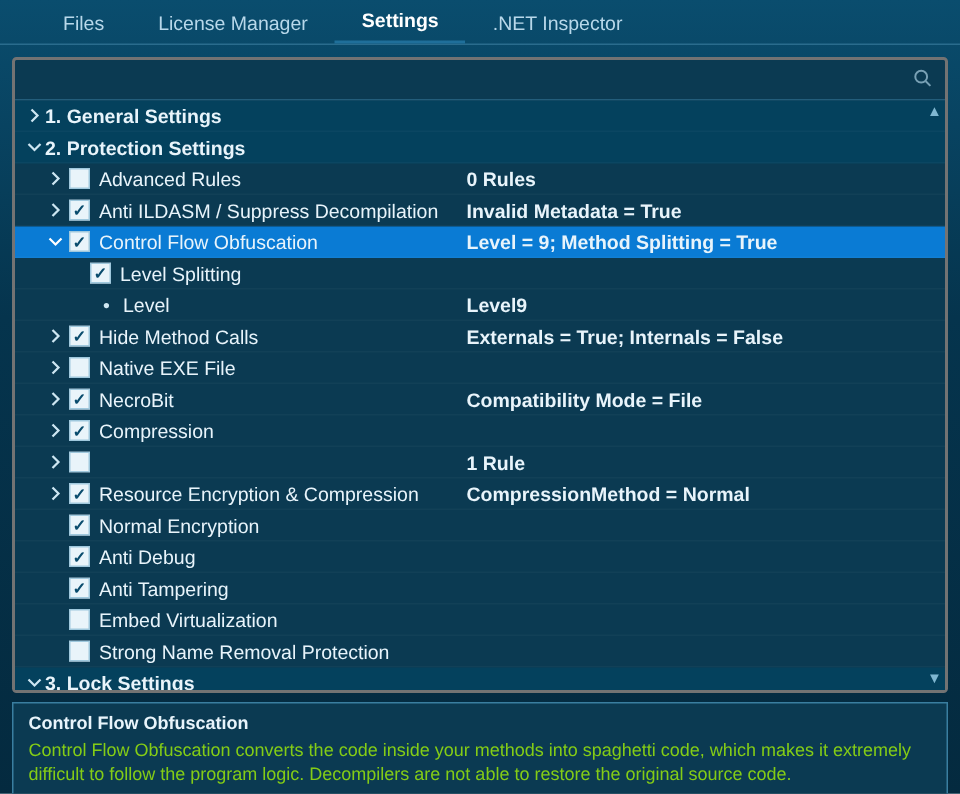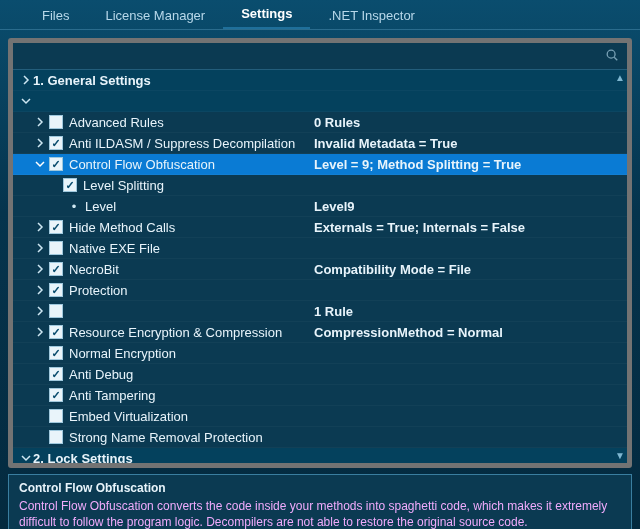--- a/index.html
+++ b/index.html
@@ -20,21 +20,21 @@
     padding: 6px 18px 6px 18px;
     color: #b8d8ea; cursor: pointer;
     font-size: 13px;
   }
   .tab.active {
     color: #fff; font-weight: 600;
     border-bottom: 2px solid #1f6f9a;
   }
   .panel-outer {
     margin: 8px 8px 4px 8px;
-    border: 5px solid #737373;
+    border: 2px solid #737373;
     background: #0b3a52;
     border-radius: 3px;
     position: relative;
   }
   .search-row {
     height: 26px; display:flex; justify-content:flex-end; align-items:center;
     padding-right: 8px;
   }
   .search-icon { color:#a8cde0; font-size:14px; opacity:0.7; }
   .tree {
@@ -70,21 +70,21 @@
     align-items:center; color:#7fb7d1; font-size:10px; padding:2px 0;
   }
   .desc {
     margin: 6px 8px 8px 8px;
     border: 1px solid #3a7ea0;
     background: #0b3a52;
     padding: 6px 10px 10px 10px;
     font-size: 12px;
   }
   .desc-title { font-weight:700; margin-bottom:3px; }
-  .desc-body { line-height:1.35; color:#f0abfc; }
+  .desc-body { line-height:1.35; color:#84cc16; }
 </style>
 </head>
 <body>
 
 <div class="tabbar">
   <div class="tab">Files</div>
   <div class="tab">License Manager</div>
   <div class="tab active">Settings</div>
   <div class="tab">.NET Inspector</div>
 </div>
@@ -109,20 +109,21 @@
         </span>
       <span>1. General Settings</span>
     </div>
 
     <div class="row section">
       <span class="chev">
           <svg viewBox="0 0 10 10">
             <path d="M1 3l4 4 4-4" stroke="#cde6f2" stroke-width="1.5" fill="none"></path>
           </svg>
         </span>
+      <span>2. Protection Settings</span>
     </div>
 
     <div class="row">
       <div class="label-col indent1">
         <span class="chev">
             <svg viewBox="0 0 10 10">
               <path d="M3 1l4 4-4 4" stroke="#cde6f2" stroke-width="1.5" fill="none"></path>
             </svg>
           </span>
         <span class="cb unchecked">✓</span>
@@ -213,21 +214,21 @@
     </div>
 
     <div class="row">
       <div class="label-col indent1">
         <span class="chev">
             <svg viewBox="0 0 10 10">
               <path d="M3 1l4 4-4 4" stroke="#cde6f2" stroke-width="1.5" fill="none"></path>
             </svg>
           </span>
         <span class="cb">✓</span>
-        <span>Protection</span>
+        <span>Compression</span>
       </div>
       <div class="val-col"></div>
     </div>
 
     <div class="row">
       <div class="label-col indent1">
         <span class="chev">
             <svg viewBox="0 0 10 10">
               <path d="M3 1l4 4-4 4" stroke="#cde6f2" stroke-width="1.5" fill="none"></path>
             </svg>
@@ -294,21 +295,21 @@
       </div>
       <div class="val-col"></div>
     </div>
 
     <div class="row section">
       <span class="chev">
           <svg viewBox="0 0 10 10">
             <path d="M1 3l4 4 4-4" stroke="#cde6f2" stroke-width="1.5" fill="none"></path>
           </svg>
         </span>
-      <span>2. Lock Settings</span>
+      <span>3. Lock Settings</span>
     </div>
 
     <div class="scroll-ind">
       <span>▲</span>
       <span>▼</span>
     </div>
   </div>
 </div>
 
 <div class="desc">

